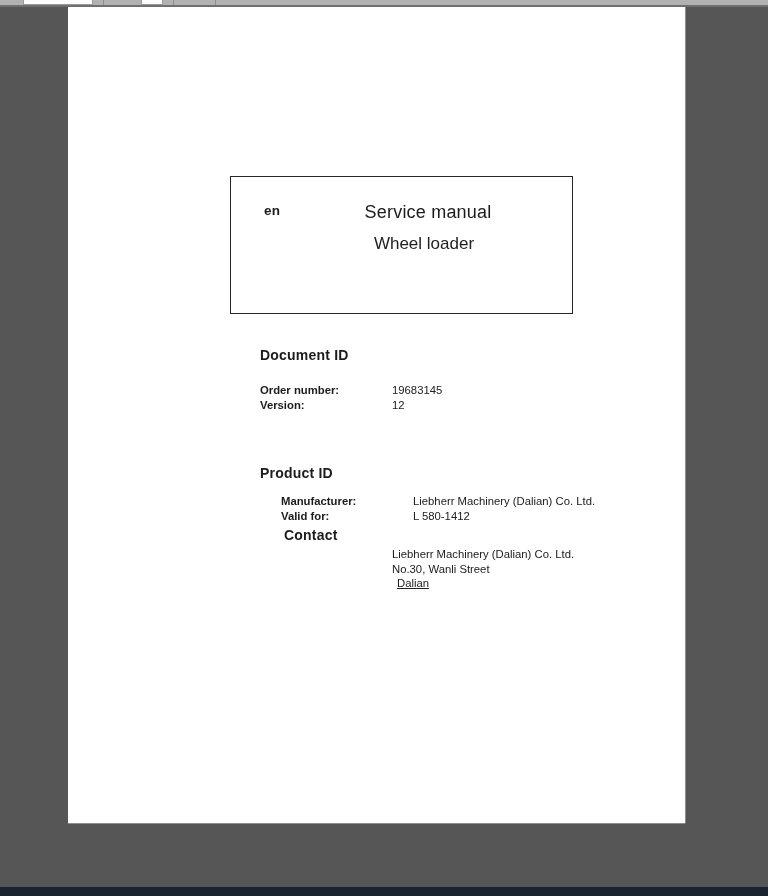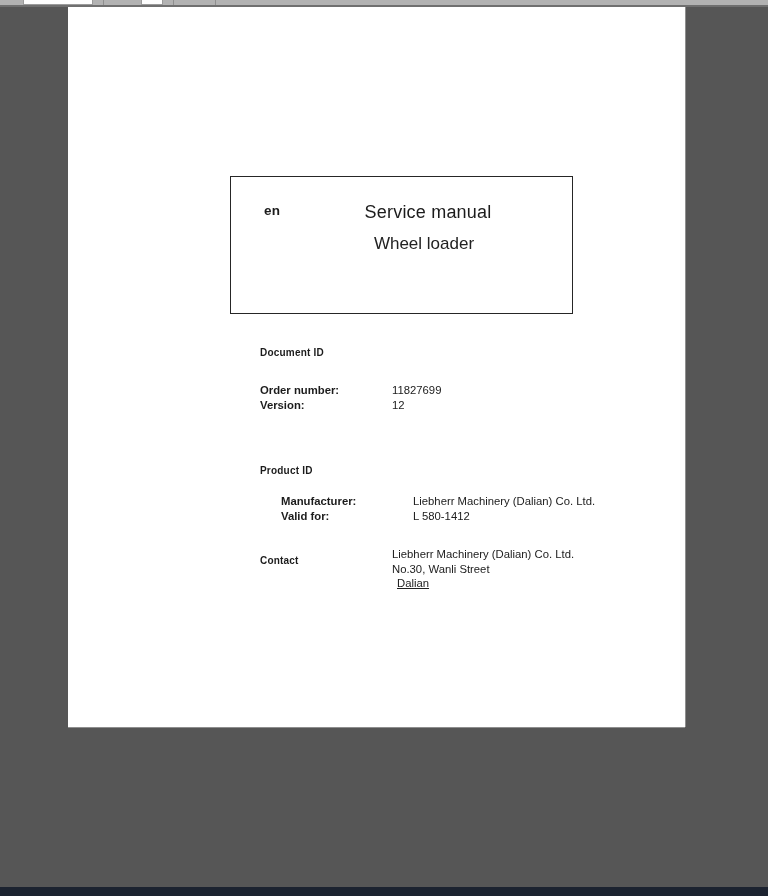--- a/index.html
+++ b/index.html
@@ -25,21 +25,21 @@
   .tb-input.zoom-box { left: 141px; width: 22px; }
   .tb-divider {
     position: absolute; top: 0; width: 1px; height: 5px; background: #8f8f8f;
   }
   .tb-divider.d1 { left: 103px; }
   .tb-divider.d2 { left: 173px; }
   .tb-divider.d3 { left: 215px; }
 
   
   .page {
-    position: absolute; left: 68px; top: 7px; width: 617px; height: 720px;
+    position: absolute; left: 68px; top: 7px; width: 617px; height: 816px;
     background: #ffffff;
     box-shadow: 1px 0 0 rgba(210,210,210,0.45), 0 1px 0 rgba(210,210,210,0.45);
     color: #1c1c1c;
   }
 
   
   .title-box {
     position: absolute; left: 162px; top: 169px; width: 343px; height: 138px;
     border: 1px solid #262626;
   }
@@ -52,25 +52,25 @@
     font-size: 18px; font-weight: normal; white-space: nowrap; letter-spacing: 0.2px;
   }
   .doc-subtitle {
     position: absolute; left: 193px; top: 57px; transform: translateX(-50%);
     font-size: 17px; white-space: nowrap; color: #222;
   }
 
   
   .section-heading {
     position: absolute; left: 192px;
-    font-size: 10px; font-weight: bold; letter-spacing: 0.2px; text-align: right;
+    font-size: 14px; font-weight: bold; letter-spacing: 0.2px; text-align: right;
   }
   .h-document { top: 340px; }
   .h-product  { top: 458px; }
-  .h-contact  { top: 548px; }
+  .h-contact  { top: 520px; margin-left: 24px; }
 
   .kv-block { position: absolute; left: 192px; }
   .kv-document { top: 376px; }
   .kv-product  { top: 487px; margin-left: 21px; }
   .kv-row { display: flex; font-size: 11.3px; line-height: 14.6px; }
   .kv-label { width: 132px; font-weight: bold; flex: 0 0 132px; }
   .kv-value { white-space: nowrap; color: #212121; }
 
   .contact-lines {
     position: absolute; left: 324px; top: 540px;
@@ -101,21 +101,21 @@
   <div class="title-box">
     <span class="lang">en</span>
     <span class="doc-title">Service manual</span>
     <span class="doc-subtitle">Wheel loader</span>
   </div>
 
   <div class="section-heading h-document">Document ID</div>
   <div class="kv-block kv-document">
     <div class="kv-row">
       <span class="kv-label">Order number:</span>
-      <span class="kv-value">11827699</span>
+      <span class="kv-value">19683145</span>
     </div>
     <div class="kv-row">
       <span class="kv-label">Version:</span>
       <span class="kv-value">12</span>
     </div>
   </div>
 
   <div class="section-heading h-product">Product ID</div>
   <div class="kv-block kv-product">
     <div class="kv-row">

